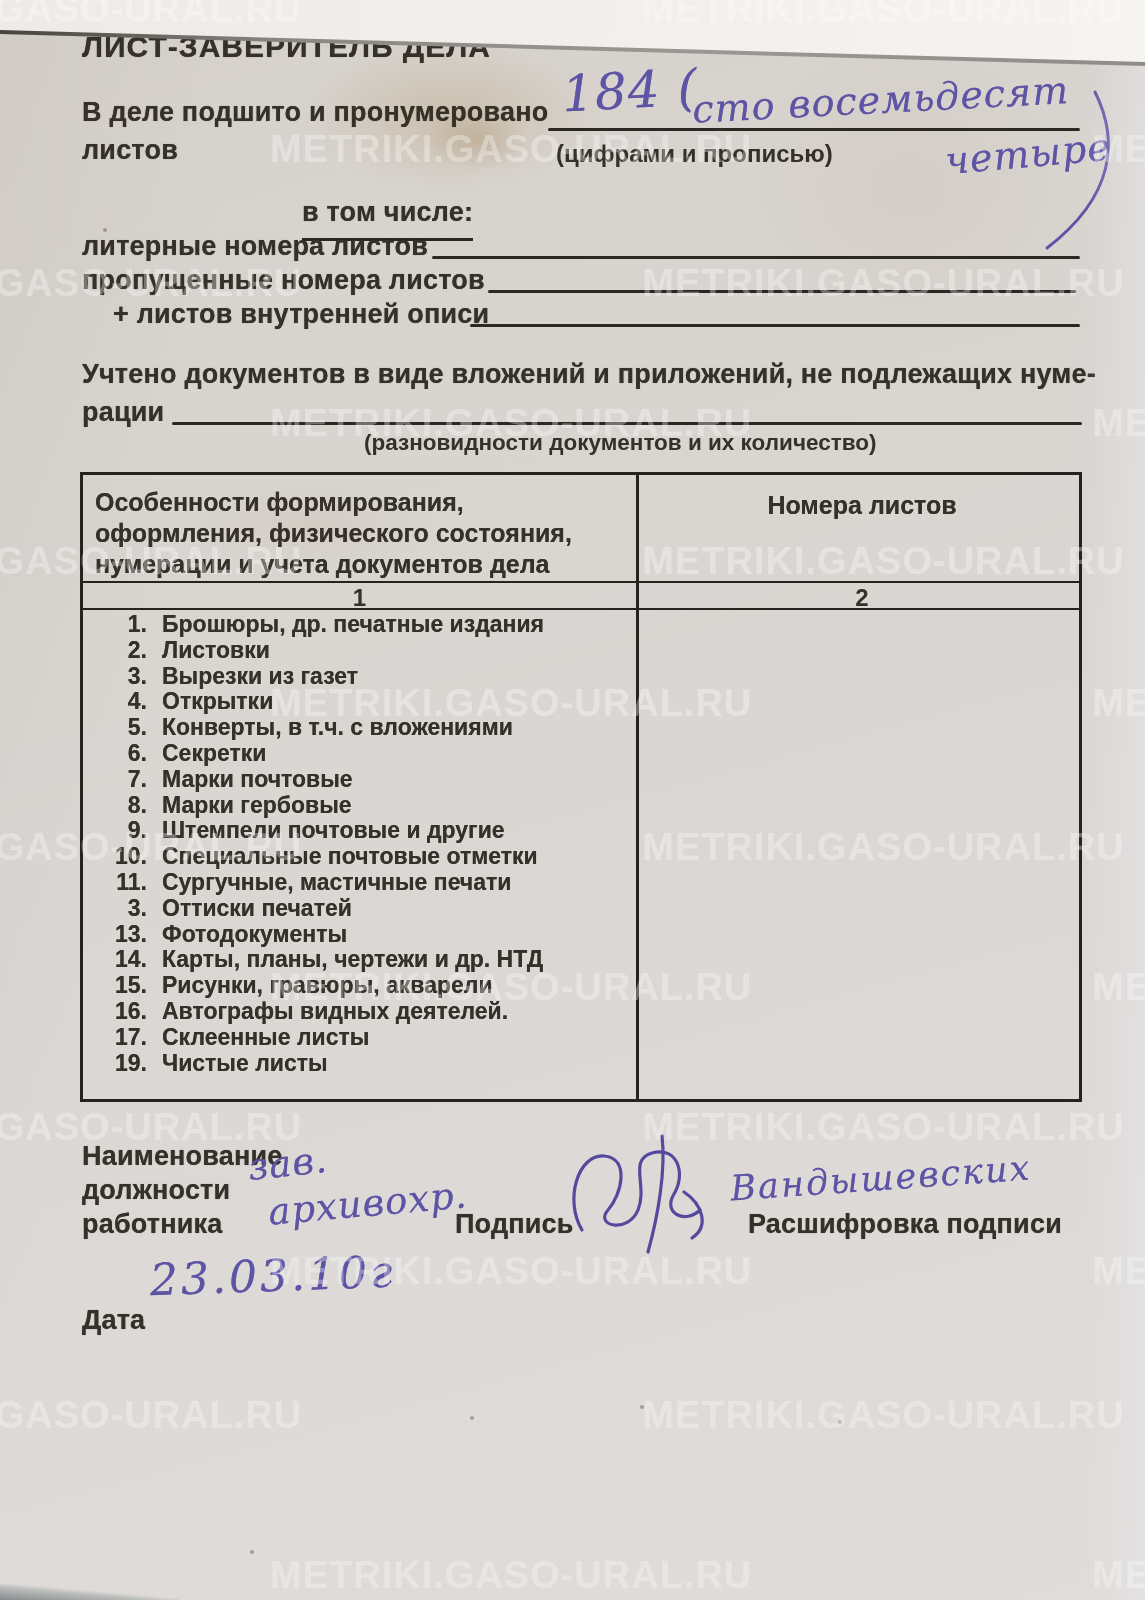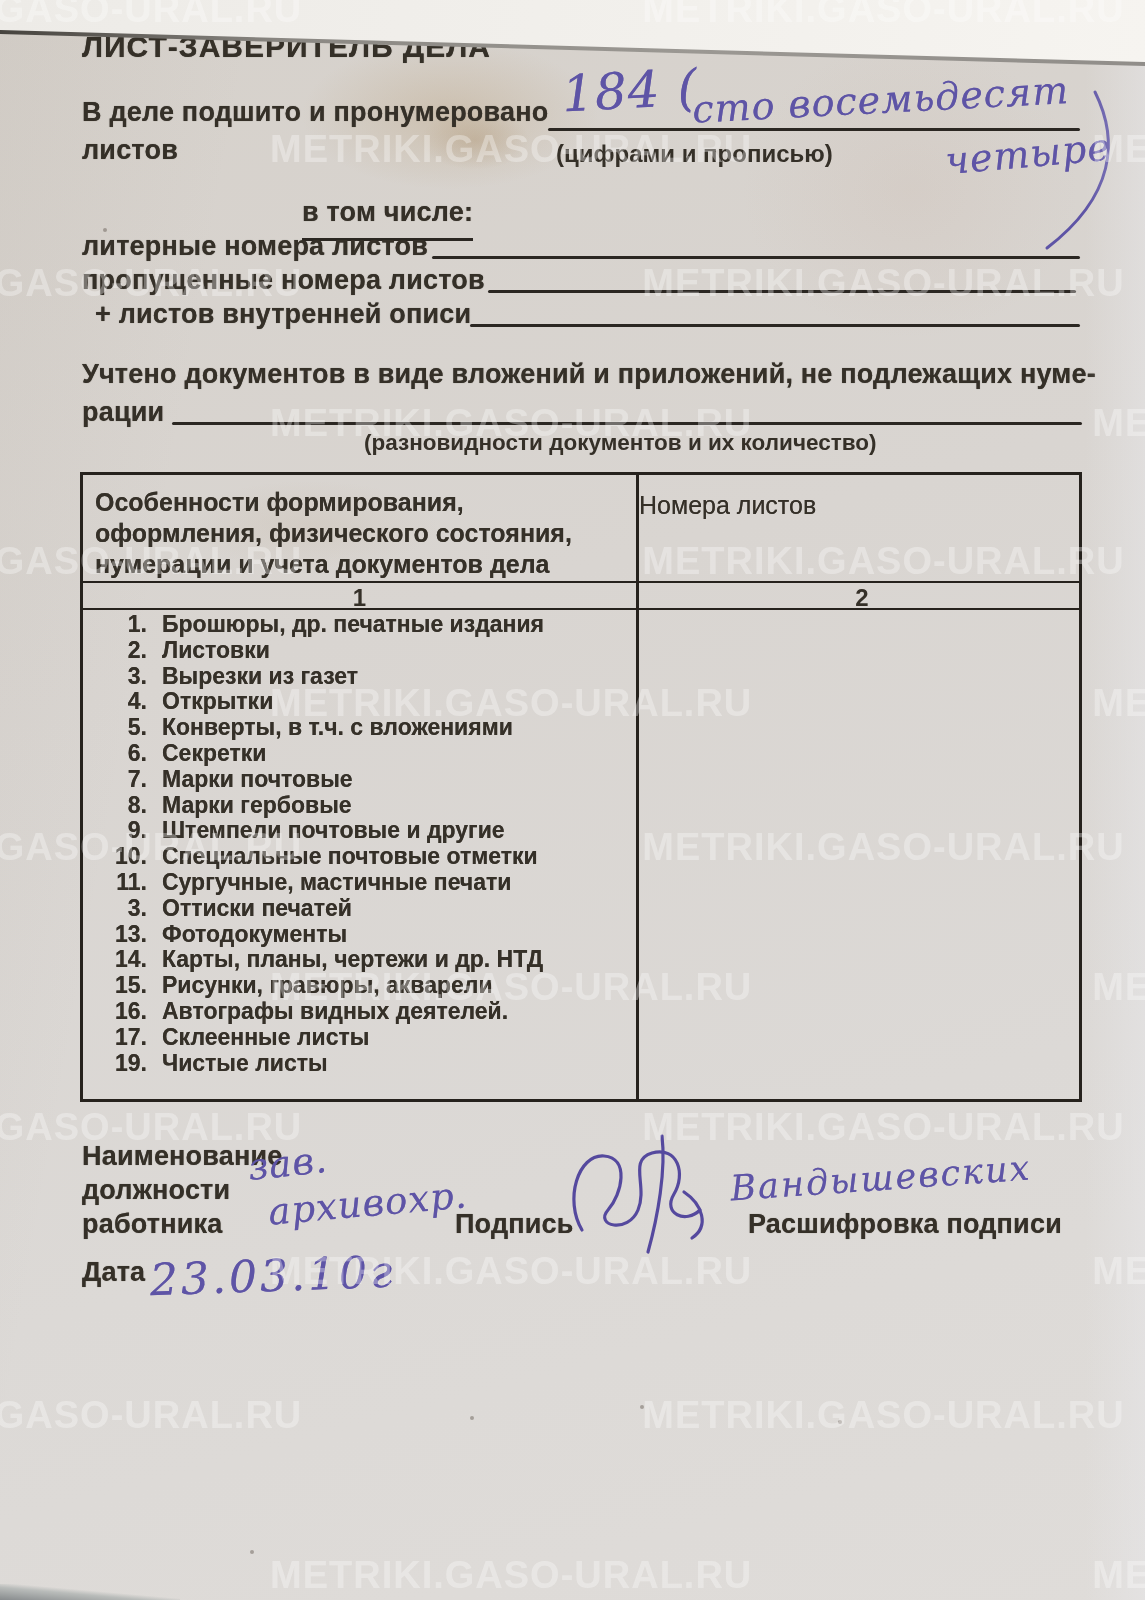--- a/index.html
+++ b/index.html
@@ -23,22 +23,22 @@
   
   .hw{position:absolute;font-family:"DejaVu Serif", serif;font-style:italic;
       color:#5e54a6;white-space:nowrap;letter-spacing:1px;
       text-shadow:0 0 .6px rgba(94,84,166,.7);}
   
   .tbl{position:absolute;left:80px;top:472px;width:1002px;height:630px;
        border:3px solid #26221d;box-sizing:border-box;}
   .tbl .vdiv{position:absolute;left:553px;top:0;bottom:0;width:3px;background:#26221d;}
   .tbl .hd1{position:absolute;left:12px;top:12px;width:520px;
             font-weight:700;font-size:25px;line-height:31px;text-shadow:0 0 .6px rgba(53,48,40,.8);}
-  .tbl .hd2{position:absolute;left:556px;top:16px;width:446px;text-align:left;
-            font-weight:400;font-size:25px;text-shadow:0 0 .6px rgba(53,48,40,.8);}
+  .tbl .hd2{position:absolute;left:556px;top:16px;width:446px;text-align:center;
+            font-weight:700;font-size:25px;text-shadow:0 0 .6px rgba(53,48,40,.8);}
   .tbl .idxrow{position:absolute;left:0;right:0;top:106px;height:29px;
                border-top:2.5px solid #26221d;border-bottom:2.5px solid #26221d;box-sizing:border-box;}
   .tbl .idx1{position:absolute;left:0;width:553px;text-align:center;top:1px;
              font-weight:700;font-size:24px;}
   .tbl .idx2{position:absolute;left:556px;width:446px;text-align:center;top:1px;
              font-weight:700;font-size:24px;}
   .items{position:absolute;left:0;top:137px;width:550px;}
   .item{display:flex;height:25.8px;align-items:flex-start;
         font-weight:700;font-size:23px;line-height:25px;
         text-shadow:0 0 .5px rgba(53,48,40,.8);white-space:nowrap;}
@@ -100,21 +100,21 @@
   <div class="hw" style="left:945px;top:132px;font-size:38px;transform:rotate(-5deg)">четыре</div>
   <svg class="paren-svg" style="left:1035px;top:88px" width="85" height="165" viewBox="0 0 85 165">
     <path d="M60,4 C84,52 80,108 12,160" fill="none" stroke="#5e54a6" stroke-width="3" stroke-linecap="round"></path>
   </svg>
 
   <div class="abs lbl u" style="left:302px;top:196px">в том числе:</div>
   <div class="abs lbl" style="left:82px;top:230px">литерные номера листов</div>
   <div class="blank" style="left:432px;top:256px;width:648px"></div>
   <div class="abs lbl" style="left:82px;top:264px">пропущенные номера листов</div>
   <div class="blank" style="left:488px;top:290px;width:588px"></div>
-  <div class="abs lbl" style="left:95px;top:298px">+ листов внутренней описи</div>
+  <div class="abs lbl" style="left:113px;top:298px">+ листов внутренней описи</div>
   <div class="blank" style="left:470px;top:324px;width:610px"></div>
 
   <div class="abs lbl" style="left:82px;top:358px">Учтено документов в виде вложений и приложений, не подлежащих нуме-</div>
   <div class="abs lbl" style="left:82px;top:396px">рации</div>
   <div class="blank" style="left:172px;top:422px;width:910px"></div>
   <div class="abs cap2" style="left:364px;top:430px">(разновидности документов и их количество)</div>
 
   <div class="tbl">
     <div class="vdiv"></div>
     <div class="hd1">Особенности формирования, оформления, физического состояния, нумерации и учета документов дела</div>
@@ -207,21 +207,21 @@
   <div class="abs lbl" style="left:455px;top:1208px">Подпись</div>
   <svg class="sig-svg" style="left:562px;top:1128px" width="165" height="130" viewBox="0 0 165 130">
     <g fill="none" stroke="#55499e" stroke-width="3.2" stroke-linecap="round">
       <path d="M20,102 C2,72 16,26 42,28 C68,30 60,66 46,82 C32,98 66,106 76,82 C86,58 66,32 90,25 C116,18 124,46 112,66 C100,86 124,96 138,82"></path>
       <path d="M100,8 C104,42 96,88 86,124"></path>
       <path d="M122,64 C140,76 148,98 130,110"></path>
     </g>
   </svg>
   <div class="hw" style="left:730px;top:1158px;font-size:35px;transform:rotate(-4deg);letter-spacing:2px">Вандышевских</div>
   <div class="abs lbl" style="left:748px;top:1208px">Расшифровка подписи</div>
-  <div class="abs lbl" style="left:82px;top:1256px">Дата</div>
+  <div class="abs lbl" style="left:82px;top:1304px">Дата</div>
   <div class="hw" style="left:150px;top:1250px;font-size:44px;transform:rotate(-2deg);letter-spacing:3px">23.03.10г</div>
 
   <div class="top-sheet"></div>
   <div class="fold-line"></div>
   <div class="corner-bl"></div>
 
   <div class="wm">
     <div class="wm-row" style="top:-12px;left:-180px">
         <span>METRIKI.GASO-URAL.RU</span>
         <span>METRIKI.GASO-URAL.RU</span>

